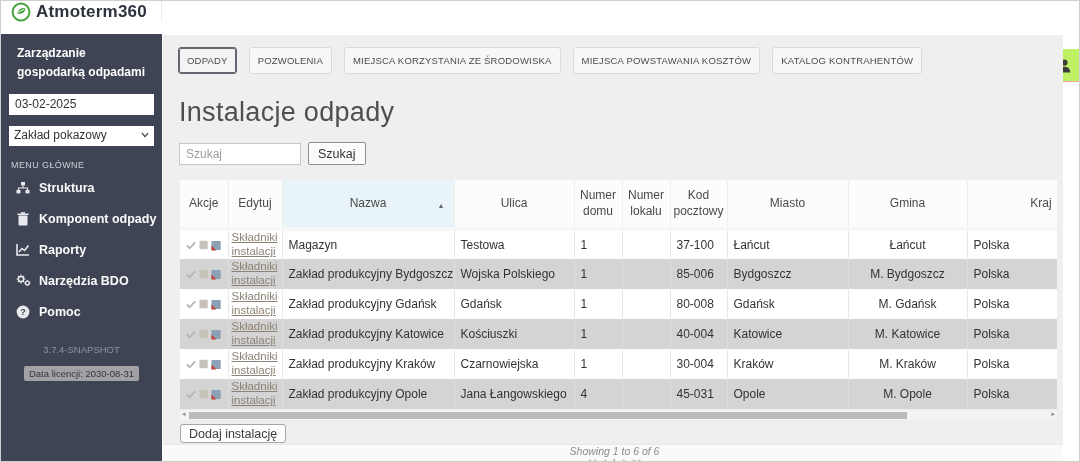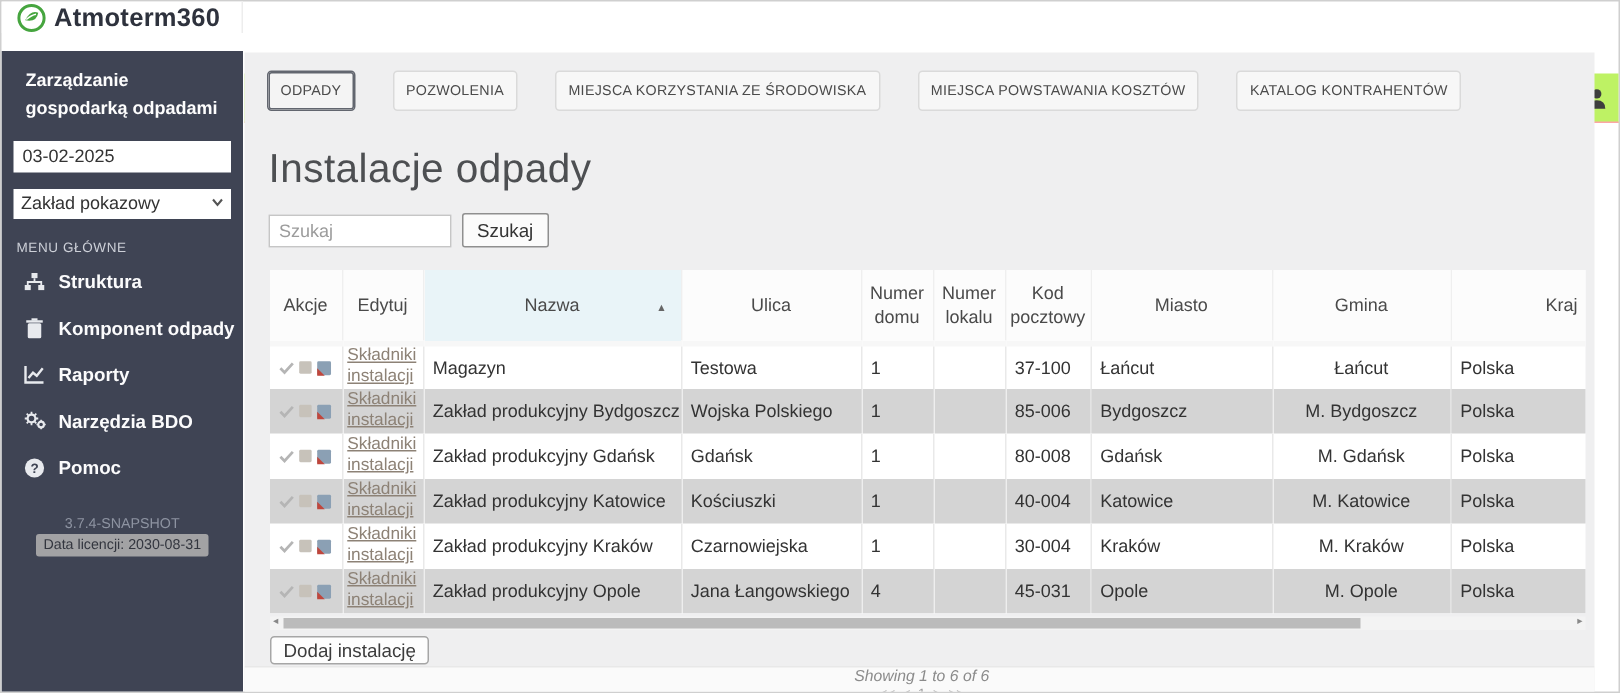--- a/index.html
+++ b/index.html
@@ -11,32 +11,32 @@
   .logo-text { font-size:17px; font-weight:bold; color:#2e323d; letter-spacing:.2px; margin-left:5px; }
   .sidebar { position:absolute; left:0; top:33px; width:161px; height:428px; background:#3f4454; color:#fff; }
   .sb-title { padding:10px 0 0 16px; max-width:146px; font-size:12px; font-weight:bold; line-height:1.6; color:#fdfdfd; }
   .sb-date { margin:12px 8px 0 8px; height:21px; background:#fff; color:#333; font-size:12px; line-height:21px; padding-left:6px; }
   .sb-select { margin:11px 8px 0 8px; height:20px; background:#fff; color:#333; font-size:12px; line-height:19px; padding-left:5px; position:relative; }
   .sb-select .chev { position:absolute; right:5px; top:6px; }
   .sb-menu-label { margin:14px 0 2px 10px; font-size:9px; color:#cdd0d8; letter-spacing:.4px; }
   .sb-item { display:flex; align-items:center; height:31px; padding-left:14px; font-size:12.5px; font-weight:bold; color:#fbfbfc; cursor:pointer; white-space:nowrap; }
   .sb-item .ic { width:16px; height:16px; margin-right:8px; display:inline-flex; align-items:center; justify-content:center; flex:none; }
   .sb-version { margin-top:17px; text-align:center; font-size:9.5px; color:#8d93a1; }
-  .sb-license { margin:1px auto 0 auto; width:fit-content; background:#a2a2a4; color:#33363f; font-size:9.5px; padding:2px 5px; border-radius:2px; }
+  .sb-license { margin:11px auto 0 auto; width:fit-content; background:#a2a2a4; color:#33363f; font-size:9.5px; padding:2px 5px; border-radius:2px; }
 
   
   .topbar { position:absolute; left:162px; top:0; width:918px; height:33px; background:#bef264; border-bottom:1px solid #fca5a5;margin-top:48px; }
   .hamburger { position:absolute; left:13px; top:11px; width:14px; cursor:pointer; }
   .hamburger div { height:2px; background:#454545; margin-bottom:2px; }
   .topbar-right { position:absolute; right:10px; top:0; height:33px; display:flex; align-items:center; gap:9px; }
   .session { font-size:12px; color:#4a4a4a; display:flex; align-items:center; gap:3px; }
 
   
   .content { position:absolute; left:162px; top:34px; width:900px; height:428px; background:#efeff0; overflow:hidden; }
-  .tabs { display:flex; gap:25px; margin:12px 0 0 15px; }
+  .tabs { display:flex; gap:12px; margin:12px 0 0 15px; }
   .tab { background:#f7f7f7; border:1px solid #dadada; border-radius:3px; padding:7px 8px; font-size:9.5px; color:#4b4b4b; white-space:nowrap; cursor:pointer; letter-spacing:.2px; }
   .tab.active { border-color:#62666f; box-shadow:inset 0 0 0 1px #62666f; background:#f4f4f4; }
   .page-title { margin:23px 0 0 16px; font-size:27px; color:#4d4f52; font-weight:500; letter-spacing:.3px; }
   .search-row { margin:14px 0 0 16px; display:flex; align-items:center; }
   .search-input { width:122px; height:22px; border:1px solid #c6c6c6; font-size:12px; padding:0 6px; color:#333; background:#fff; font-family:"Liberation Sans", sans-serif;}
   .search-input::placeholder { color:#9c9c9c; }
   .search-btn { margin-left:7px; height:23px; padding:0 9px; border:1px solid #8f8f8f; border-radius:2px; background:#fbfbfb; font-size:12.5px; color:#333; cursor:pointer; font-family:"Liberation Sans", sans-serif;}
 
   .table-wrap { margin:15px 0 0 17px; width:877px; overflow:hidden; background:#fff; }
   table { border-collapse:collapse; table-layout:fixed; width:935px; font-size:12px; color:#333; }

